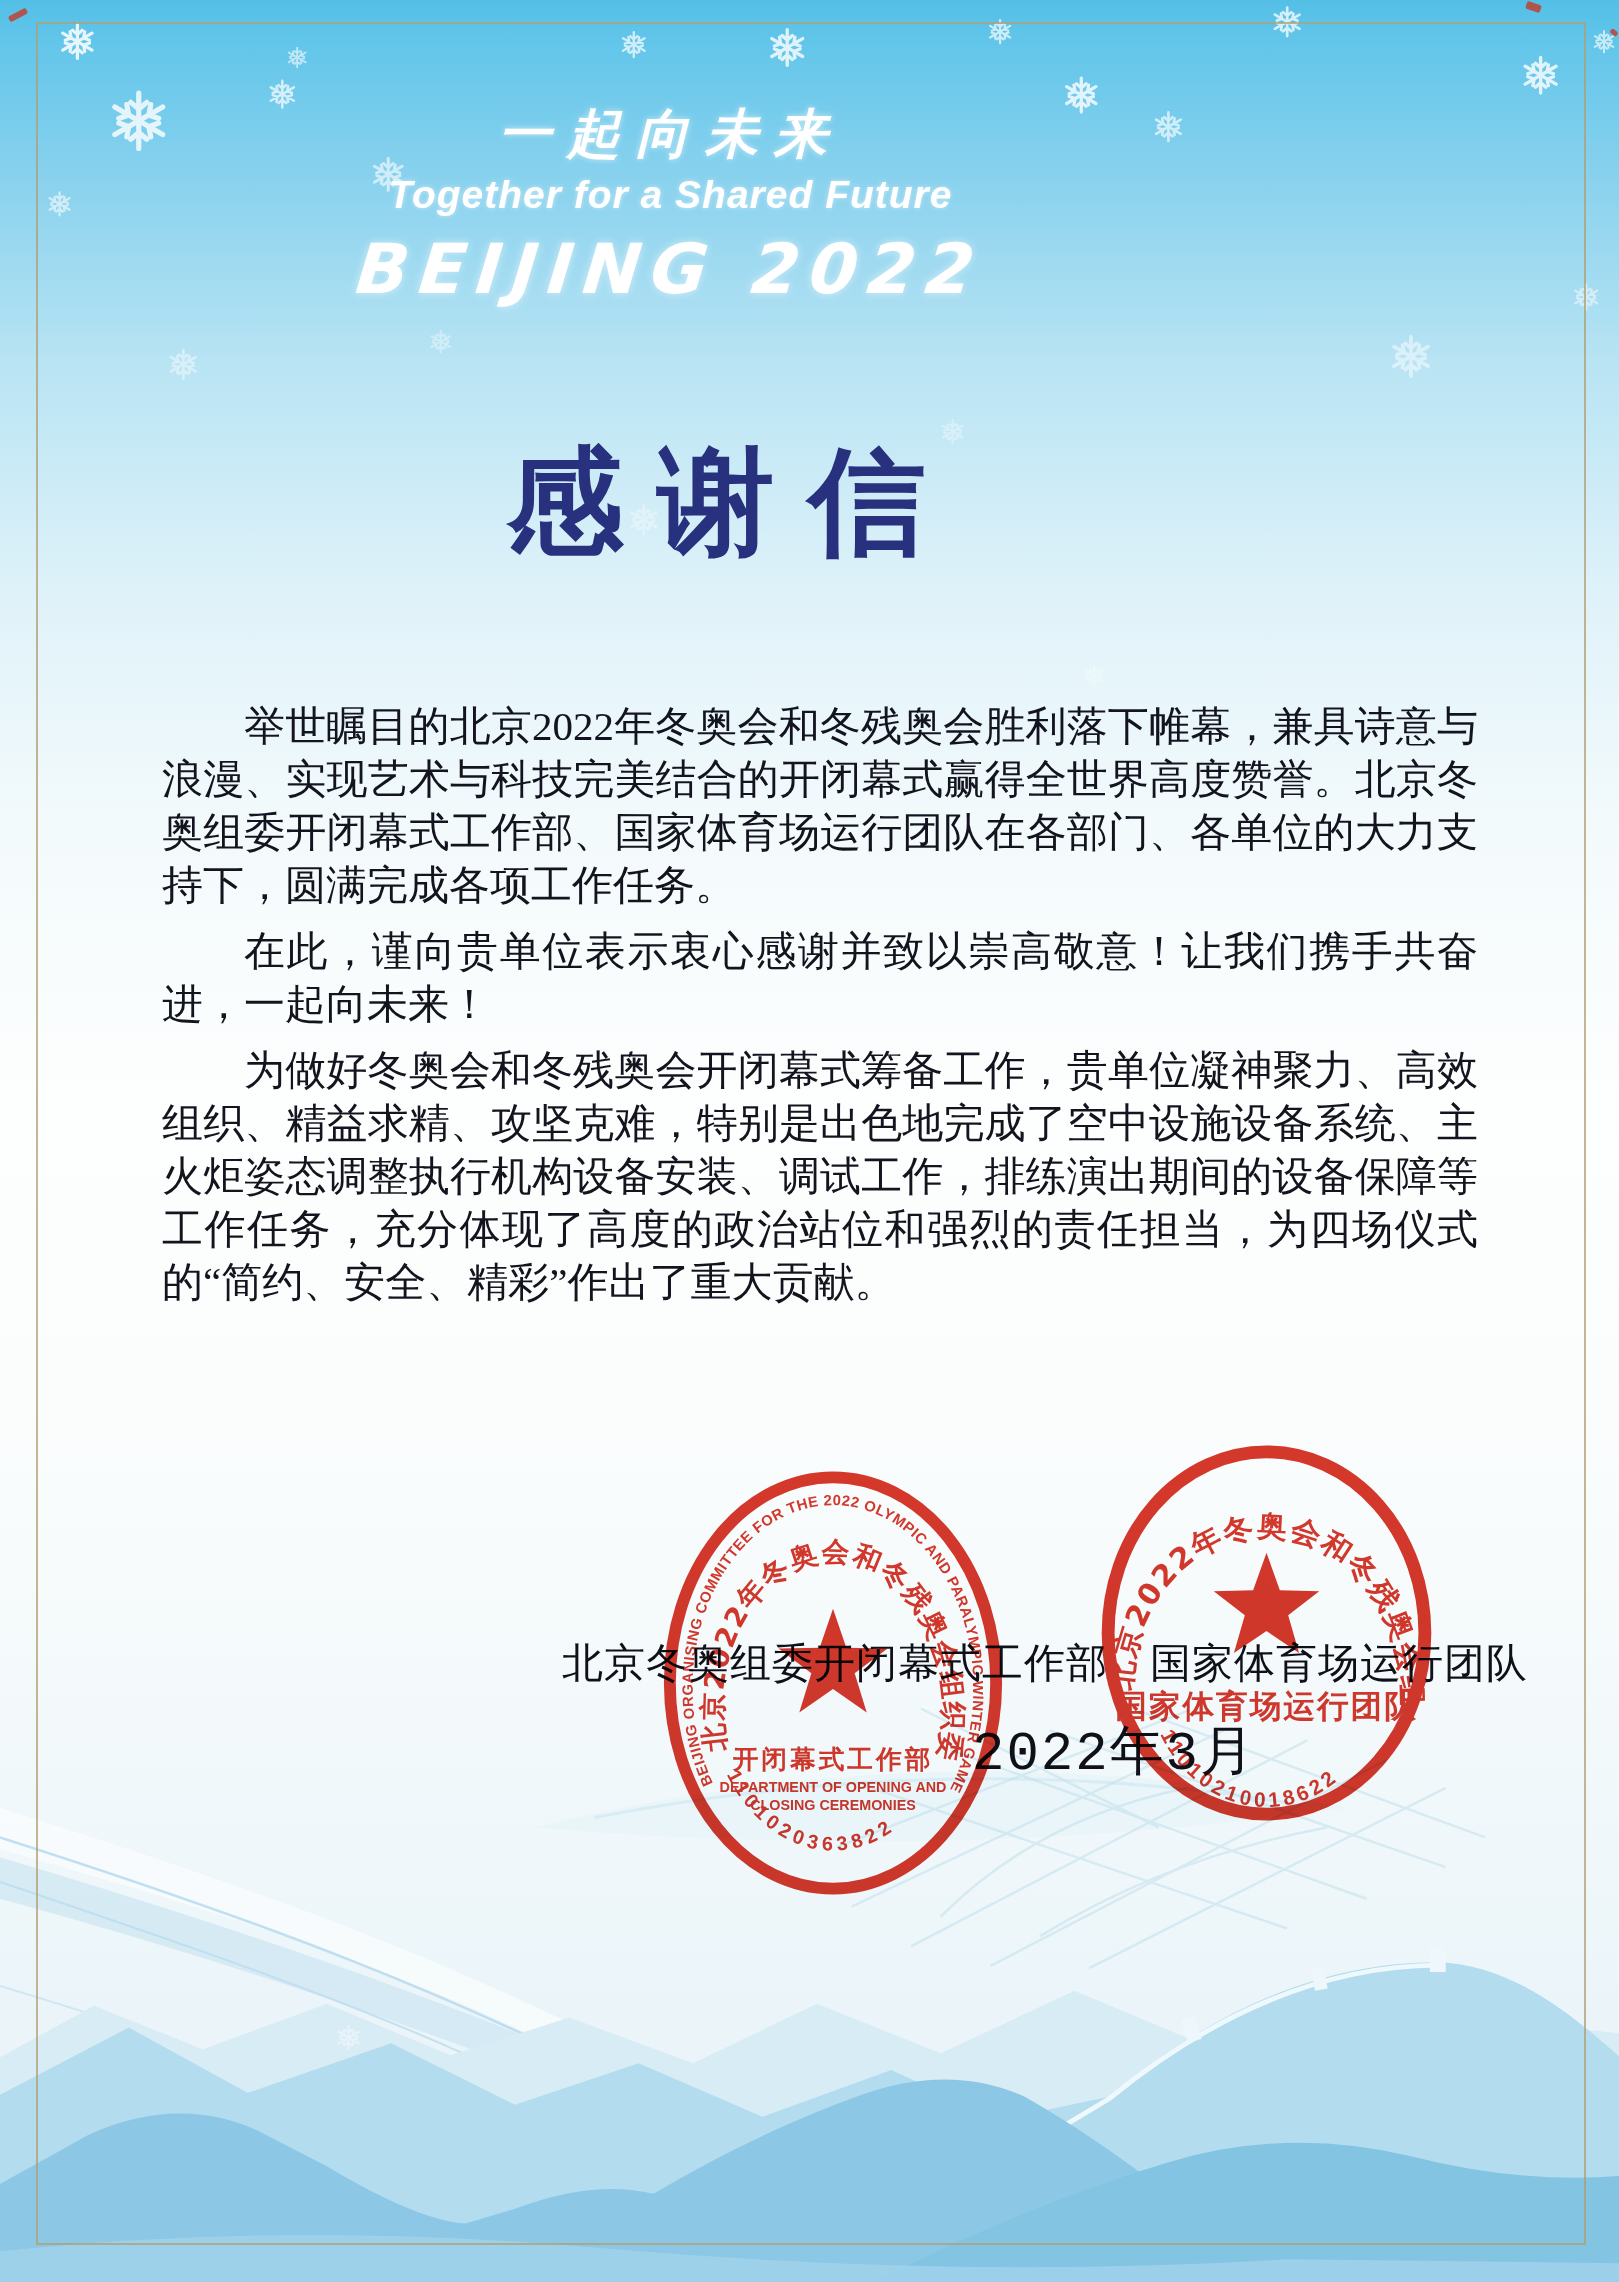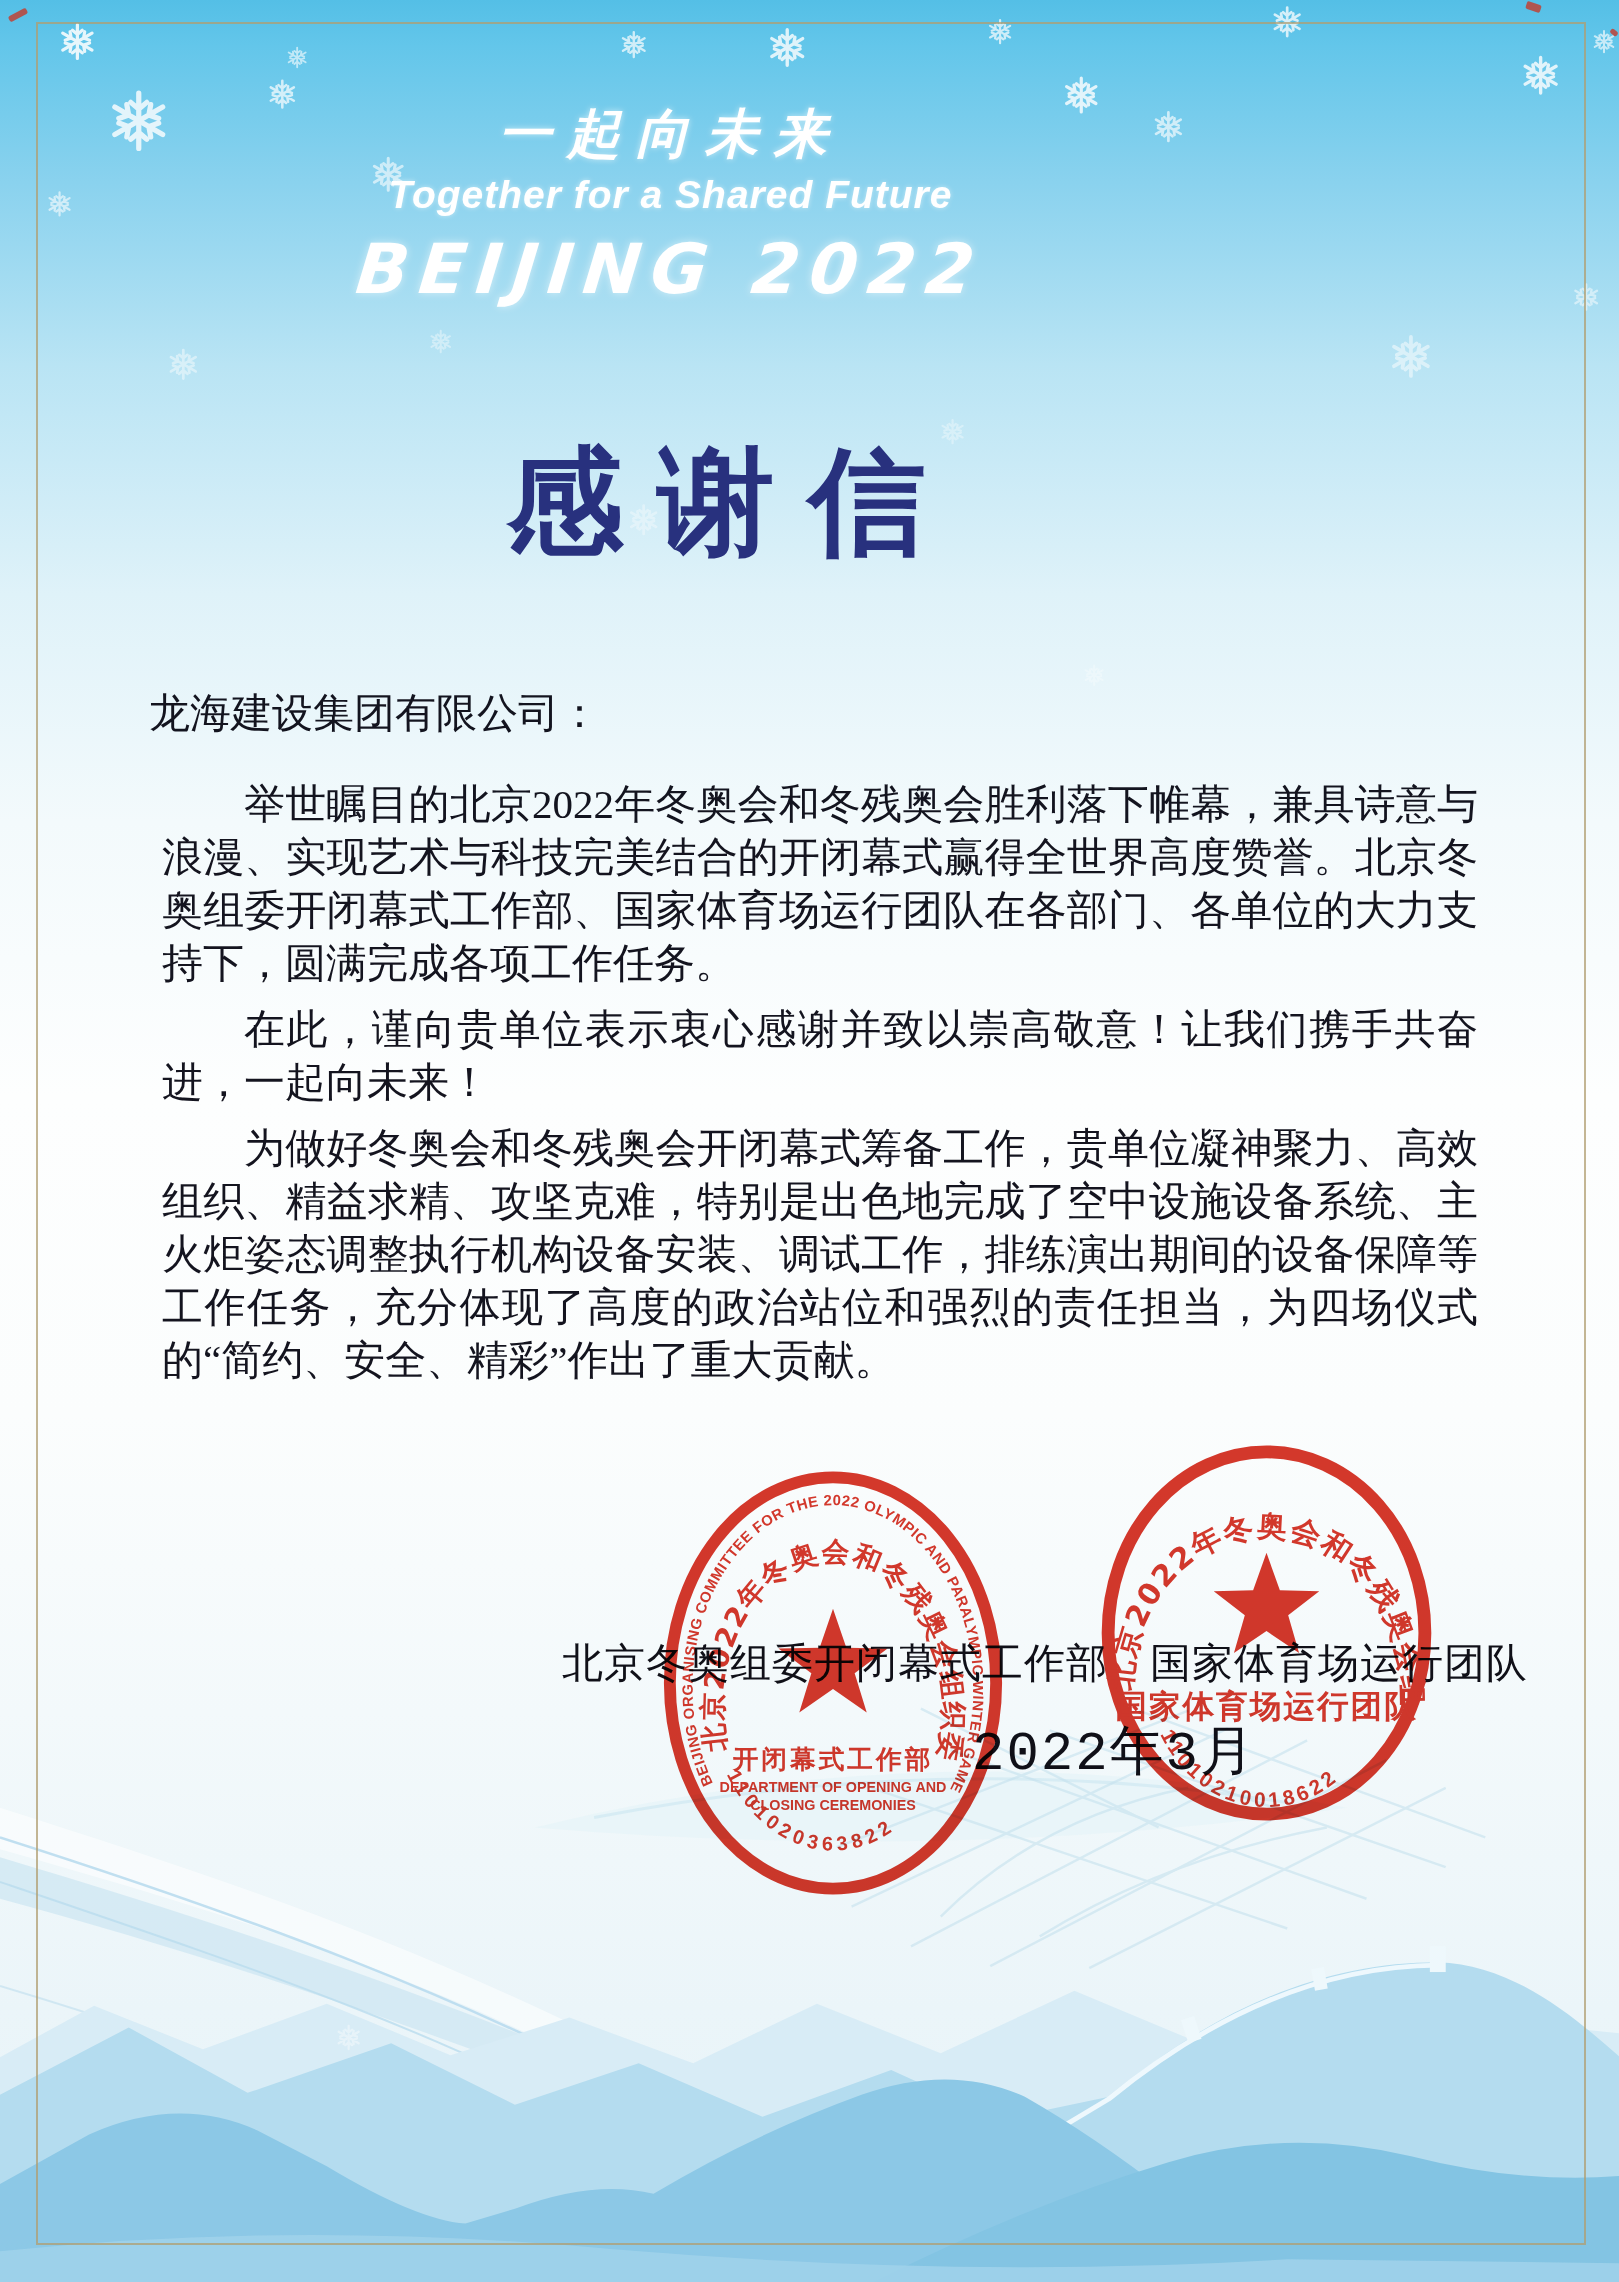--- a/index.html
+++ b/index.html
@@ -132,21 +132,20 @@
 
   <div class="logo">
     <div class="slogan-cn">一起向未来</div>
     <div class="slogan-en">Together for a Shared Future</div>
     <div class="brand">BEIJING 2022</div>
   </div>
 
   <div class="title">感谢信</div>
 
   <div class="body-block">
-    <div class="salutation">龙海建设集团有限公司：</div>
     <p>举世瞩目的北京2022年冬奥会和冬残奥会胜利落下帷幕，兼具诗意与浪漫、实现艺术与科技完美结合的开闭幕式赢得全世界高度赞誉。北京冬奥组委开闭幕式工作部、国家体育场运行团队在各部门、各单位的大力支持下，圆满完成各项工作任务。</p>
     <p>在此，谨向贵单位表示衷心感谢并致以崇高敬意！让我们携手共奋进，一起向未来！</p>
     <p>为做好冬奥会和冬残奥会开闭幕式筹备工作，贵单位凝神聚力、高效组织、精益求精、攻坚克难，特别是出色地完成了空中设施设备系统、主火炬姿态调整执行机构设备安装、调试工作，排练演出期间的设备保障等工作任务，充分体现了高度的政治站位和强烈的责任担当，为四场仪式的“简约、安全、精彩”作出了重大贡献。</p>
   </div>
 
   <svg class="seal seal-left" viewBox="0 0 356 444">
     <defs>
       <path id="L-en" d="M 60,330 A 142,185 0 1 1 296,330" fill="none"></path>
       <path id="L-cn" d="M 72,300 A 112,152 0 1 1 284,300" fill="none"></path>
       <path id="L-num" d="M 58,282 A 128,168 0 0 0 298,282" fill="none"></path>

